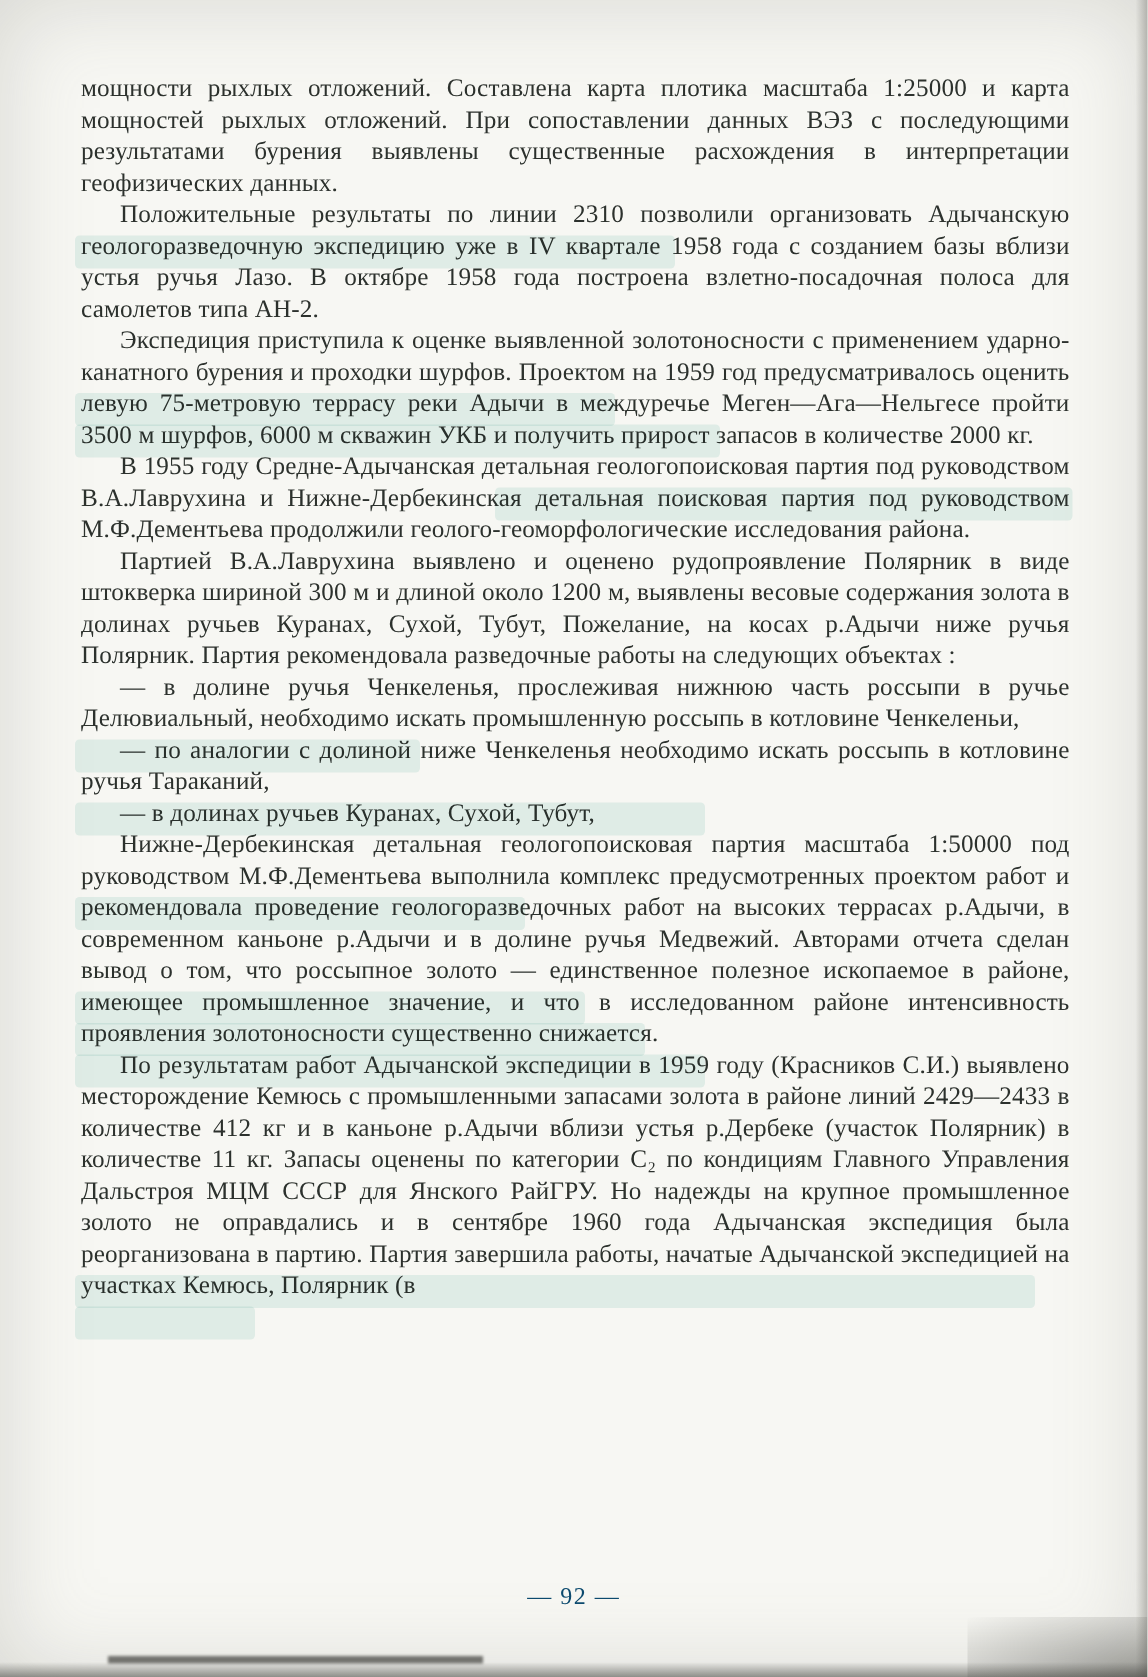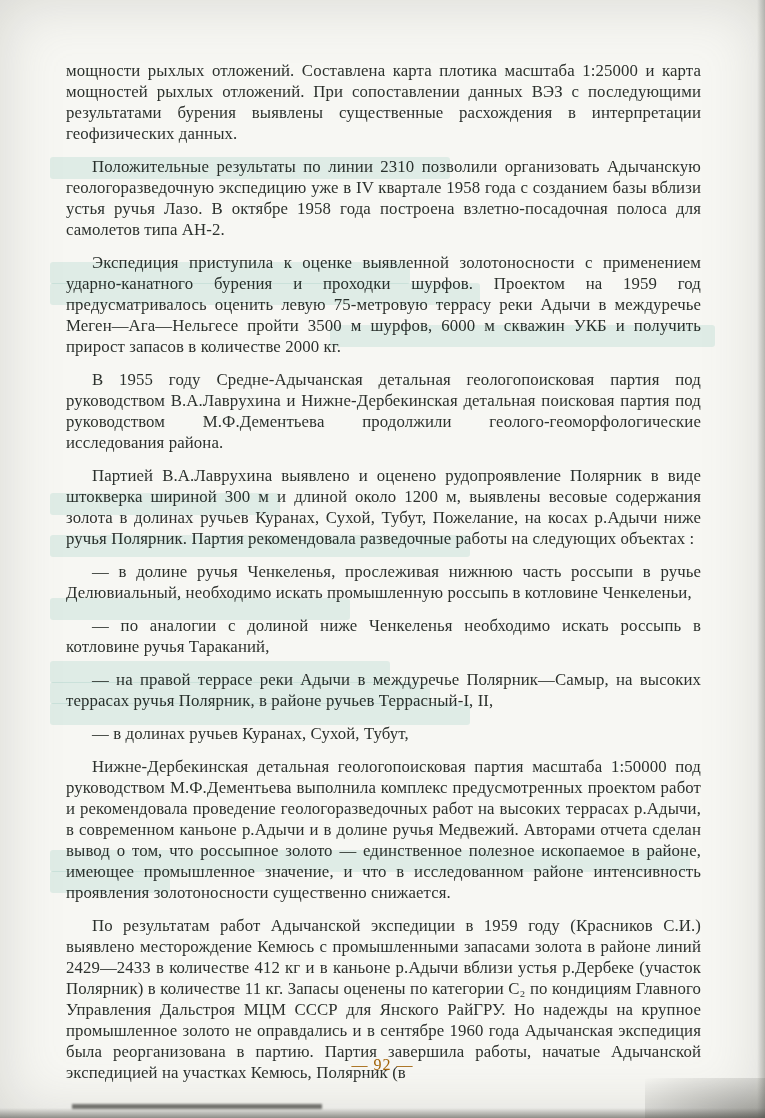--- a/index.html
+++ b/index.html
@@ -22,33 +22,33 @@
     top: 48px;
     left: 54px;
     width: 659px;
     color: #2c312d;
     font-size: 16.8px;
     line-height: 21px;
     text-align: justify;
     letter-spacing: 0.1px;
   }
   .para {
-    margin: 12px;
+    margin: 0;
     padding: 0;
   }
   .para.indent {
     text-indent: 26px;
   }
   .page-number {
     position: absolute;
     left: 0;
     width: 100%;
     top: 1056px;
     text-align: center;
-    color: #a16207;
+    color: #0c4a6e;
     font-size: 16px;
     letter-spacing: 1px;
   }
   
   .scan-tint {
     position: absolute;
     height: 22px;
     background: rgba(24, 146, 124, 0.10);
     mix-blend-mode: multiply;
     pointer-events: none;
@@ -96,21 +96,20 @@
 
   <div class="text-block">
 
   <p class="para">мощности рыхлых отложений. Составлена карта плотика масштаба 1:25000 и карта мощностей рыхлых отложений. При сопоставлении данных ВЭЗ с последующими результатами бурения выявлены существенные расхождения в интерпретации геофизических данных.</p>
       <p class="para indent">Положительные результаты по линии 2310 позволили организовать Адычанскую геологоразведочную экспедицию уже в IV квартале 1958 года с созданием базы вблизи устья ручья Лазо. В октябре 1958 года построена взлетно-посадочная полоса для самолетов типа АН-2.</p>
       <p class="para indent">Экспедиция приступила к оценке выявленной золотоносности с применением ударно-канатного бурения и проходки шурфов. Проектом на 1959 год предусматривалось оценить левую 75-метровую террасу реки Адычи в междуречье Меген—Ага—Нельгесе пройти 3500 м шурфов, 6000 м скважин УКБ и получить прирост запасов в количестве 2000 кг.</p>
       <p class="para indent">В 1955 году Средне-Адычанская детальная геологопоисковая партия под руководством В.А.Лаврухина и Нижне-Дербекинская детальная поисковая партия под руководством М.Ф.Дементьева продолжили геолого-геоморфологические исследования района.</p>
       <p class="para indent">Партией В.А.Лаврухина выявлено и оценено рудопроявление Полярник в виде штокверка шириной 300 м и длиной около 1200 м, выявлены весовые содержания золота в долинах ручьев Куранах, Сухой, Тубут, Пожелание, на косах р.Адычи ниже ручья Полярник. Партия рекомендовала разведочные работы на следующих объектах :</p>
       <p class="para indent">— в долине ручья Ченкеленья, прослеживая нижнюю часть россыпи в ручье Делювиальный, необходимо искать промышленную россыпь в котловине Ченкеленьи,</p>
       <p class="para indent">— по аналогии с долиной ниже Ченкеленья необходимо искать россыпь в котловине ручья Тараканий,</p>
-      <p class="para indent">— на правой террасе реки Адычи в междуречье Полярник—Самыр, на высоких террасах ручья Полярник, в районе ручьев Террасный-I, II,</p>
       <p class="para indent">— в долинах ручьев Куранах, Сухой, Тубут,</p>
       <p class="para indent">Нижне-Дербекинская детальная геологопоисковая партия масштаба 1:50000 под руководством М.Ф.Дементьева выполнила комплекс предусмотренных проектом работ и рекомендовала проведение геологоразведочных работ на высоких террасах р.Адычи, в современном каньоне р.Адычи и в долине ручья Медвежий. Авторами отчета сделан вывод о том, что россыпное золото — единственное полезное ископаемое в районе, имеющее промышленное значение, и что в исследованном районе интенсивность проявления золотоносности существенно снижается.</p>
       <p class="para indent">По результатам работ Адычанской экспедиции в 1959 году (Красников С.И.) выявлено месторождение Кемюсь с промышленными запасами золота в районе линий 2429—2433 в количестве 412 кг и в каньоне р.Адычи вблизи устья р.Дербеке (участок Полярник) в количестве 11 кг. Запасы оценены по категории С₂ по кондициям Главного Управления Дальстроя МЦМ СССР для Янского РайГРУ. Но надежды на крупное промышленное золото не оправдались и в сентябре 1960 года Адычанская экспедиция была реорганизована в партию. Партия завершила работы, начатые Адычанской экспедицией на участках Кемюсь, Полярник (в</p>
     </div>
 
   <div class="page-number">— 92 —</div>
 
   <div class="scan-tint" style="top:157px; left:50px; width:400px;"></div>
   <div class="scan-tint" style="top:262px; left:50px; width:360px;"></div>
   <div class="scan-tint" style="top:283px; left:50px; width:430px;"></div>

